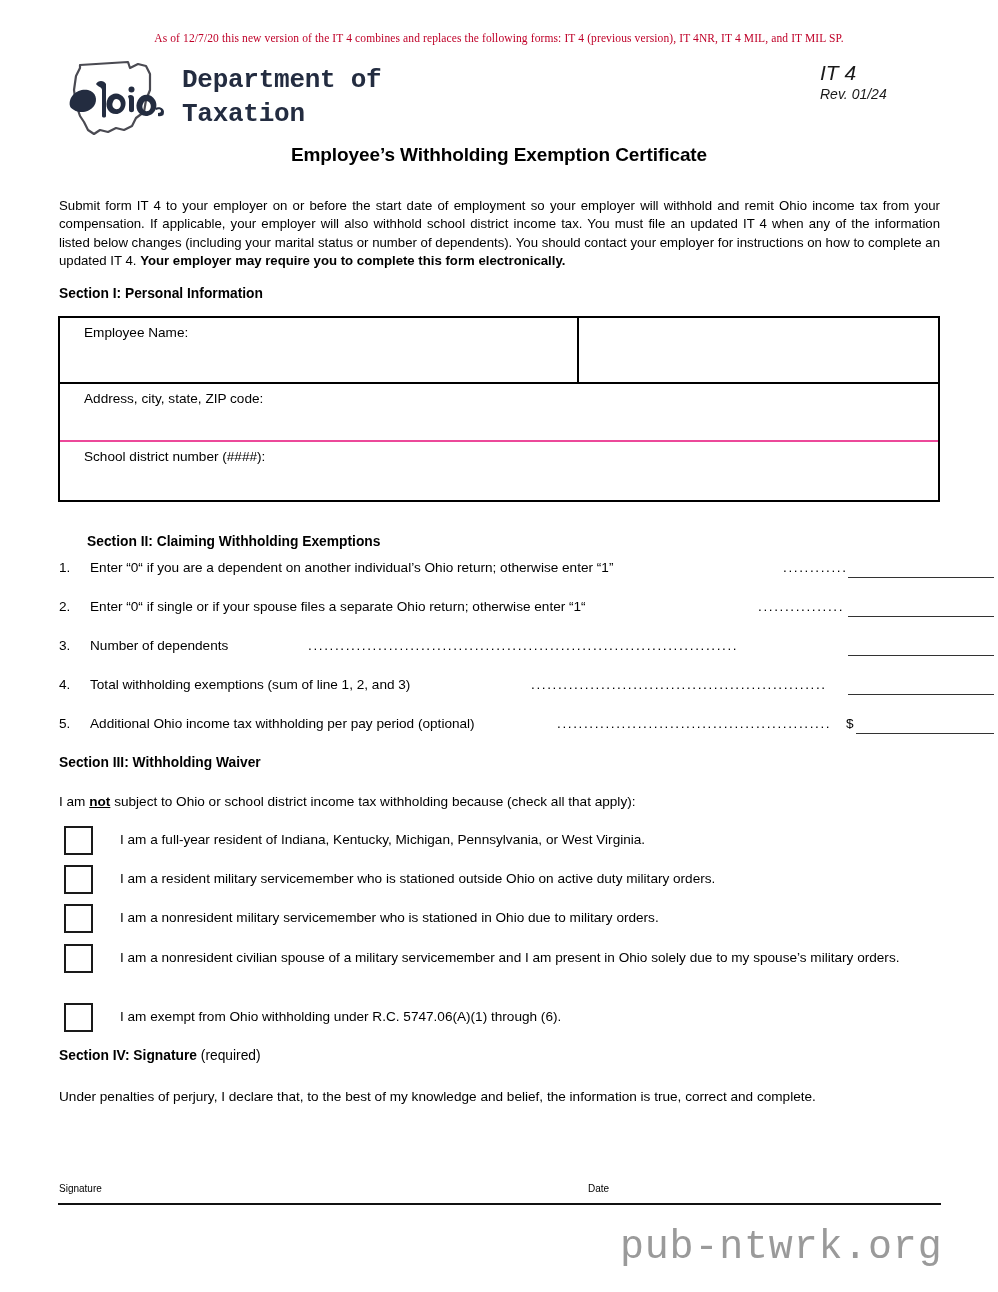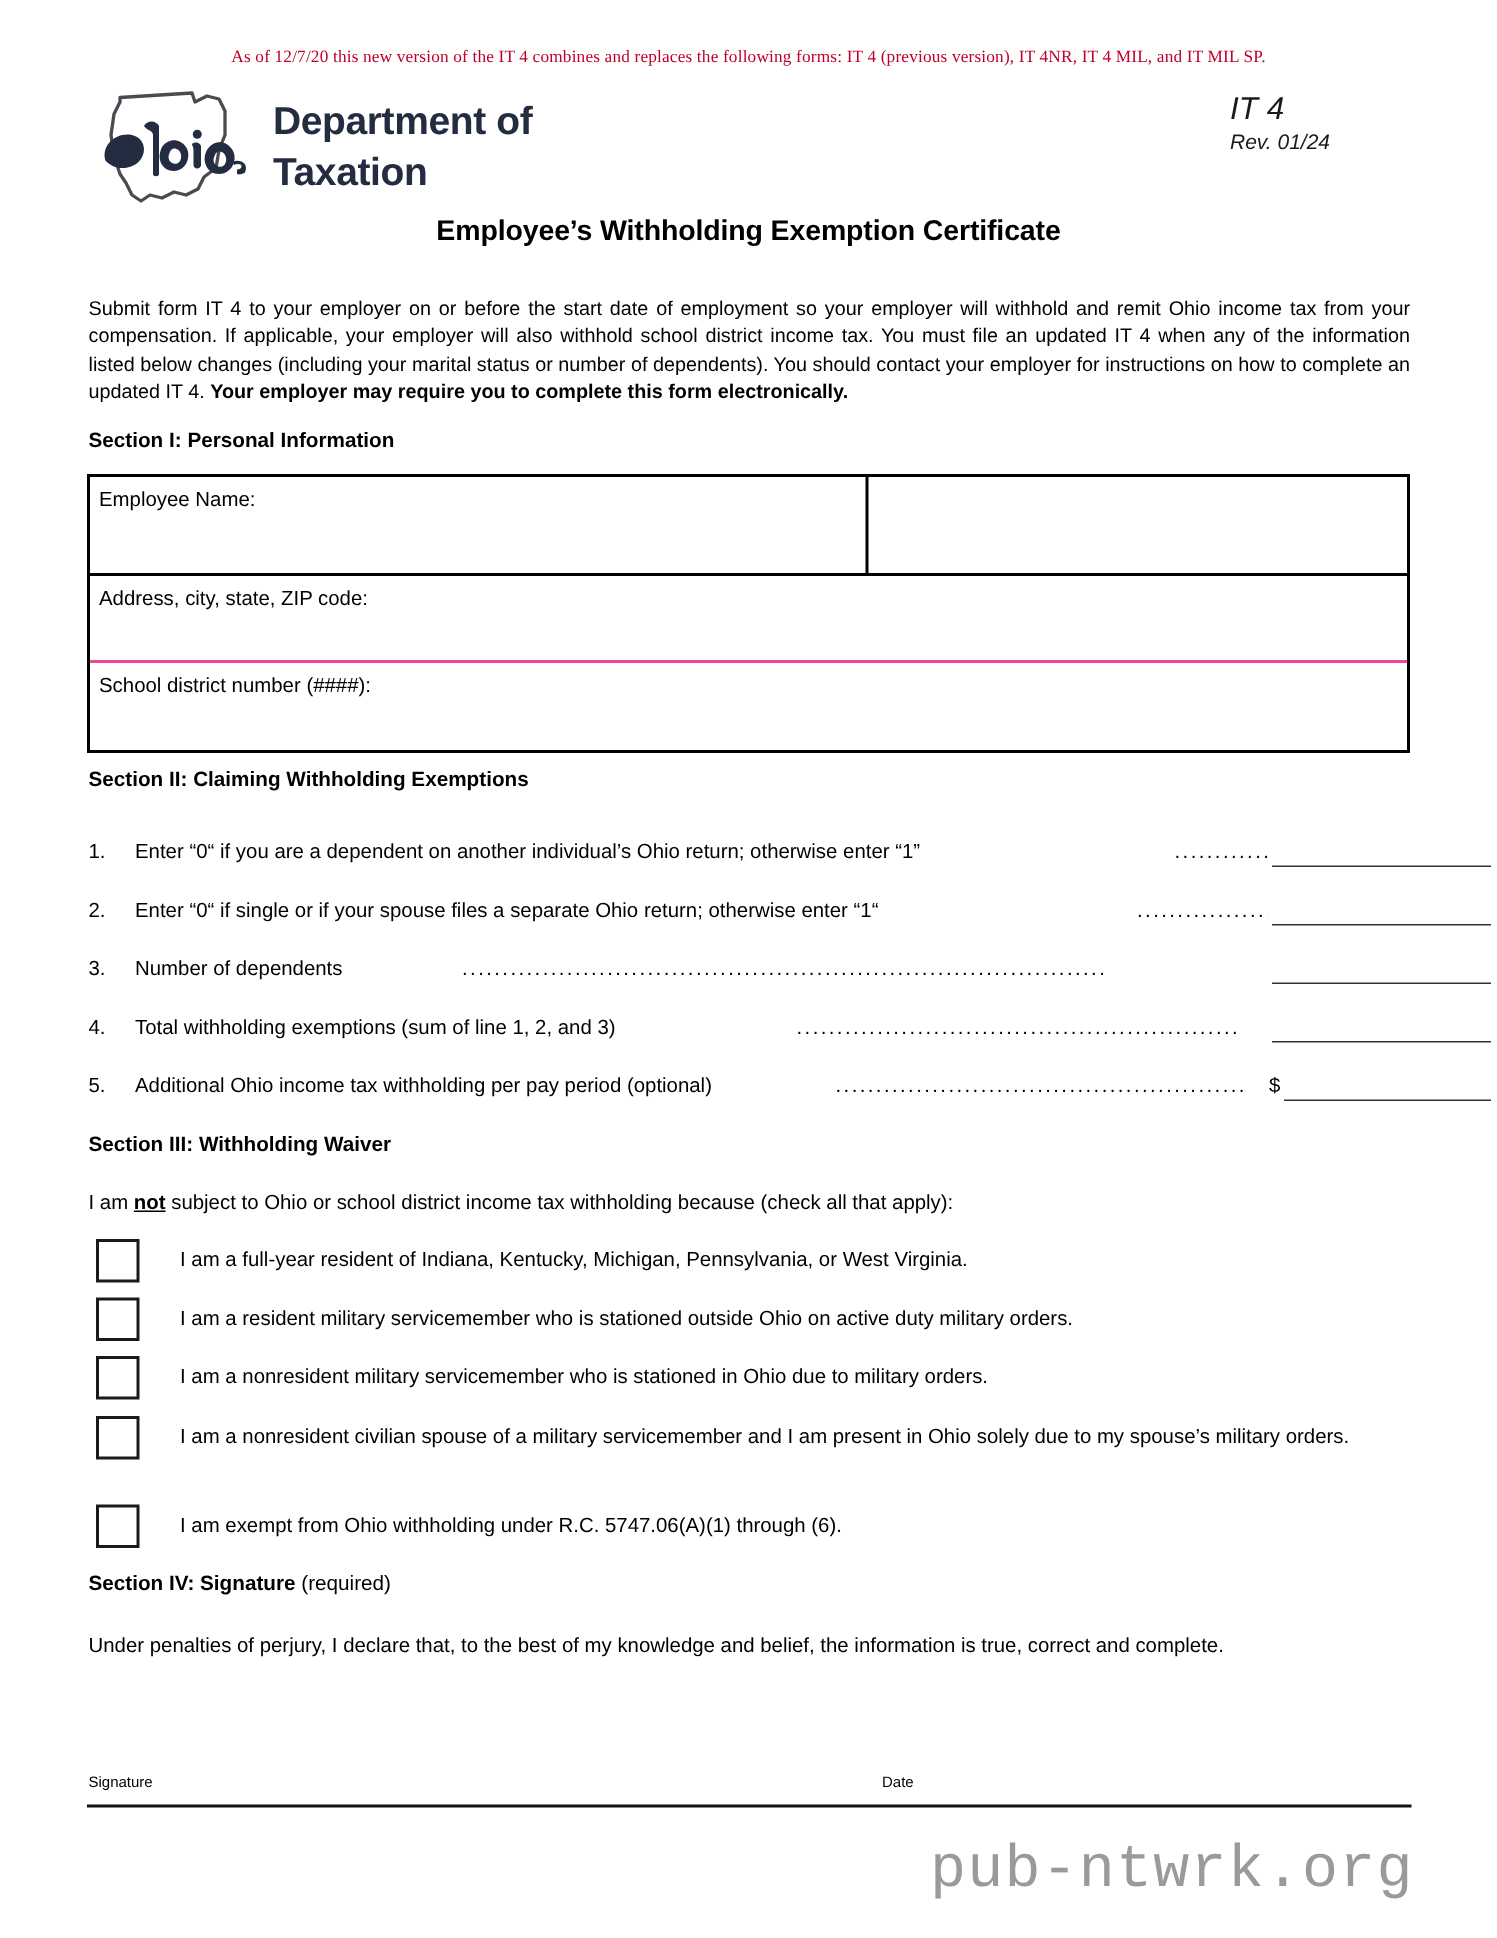--- a/index.html
+++ b/index.html
@@ -47,21 +47,21 @@
   .logo-mark {
     position: absolute;
     left: 0; top: 0;
     width: 118px;
     height: 78px;
   }
   .logo-text {
     position: absolute;
     left: 124px;
     top: 3px;
-    font-family: Liberation Sans, sans-serif;
+    font-family: Liberation Mono, monospace;
     font-weight: bold;
     font-size: 26px;
     line-height: 34px;
     color: #232c40;
     letter-spacing: -0.01em;
   }
 
   
   .form-id {
     position: absolute;
@@ -126,21 +126,21 @@
   }
   .tbl-row {
     display: flex;
     box-sizing: border-box;
   }
   .tbl-row.r1 { height: 66px; border-bottom: 2px solid #000; }
   .tbl-row.r2 { height: 58px; border-bottom: 2px solid #ec4899; }
   .tbl-row.r3 { height: 58px; }
   .cell {
     box-sizing: border-box;
-    padding: 6px 0 0 6px;
+    padding: 6px 0 0 24px;
     font-size: 13.6px;
     line-height: 18px;
   }
   .cell.left  { width: 519px; border-right: 2px solid #000; }
   .cell.right { width: 359px; }
   .cell.full  { width: 878px; }
   .cell i { font-style: italic; }
 
   
   .numline {
@@ -311,21 +311,21 @@
       </div>
     </div>
     <div class="tbl-row r3">
       <div class="cell right">
         <span>School district number (####):</span>
         <span></span>
       </div>
     </div>
   </div>
 
-  <div class="sec-head" style="top:512px;">Section II: Claiming Withholding Exemptions</div>
+  <div class="sec-head" style="top:534px;margin-left:28px;">Section II: Claiming Withholding Exemptions</div>
 
   <div class="numline" style="top:558px;">
     <span class="num">1.</span>
     <span class="txt">Enter “0“ if you are a dependent on another individual’s Ohio return; otherwise enter “1”</span>
     <span class="dots" style="left:724px; width:62px;">...............</span>
     <span class="blankline" style="left:789px; top:19px; width:146px;"></span>
     <span style="position:absolute; left:795px; top:0;"></span>
   </div>
 
   <div class="numline" style="top:597px;">

